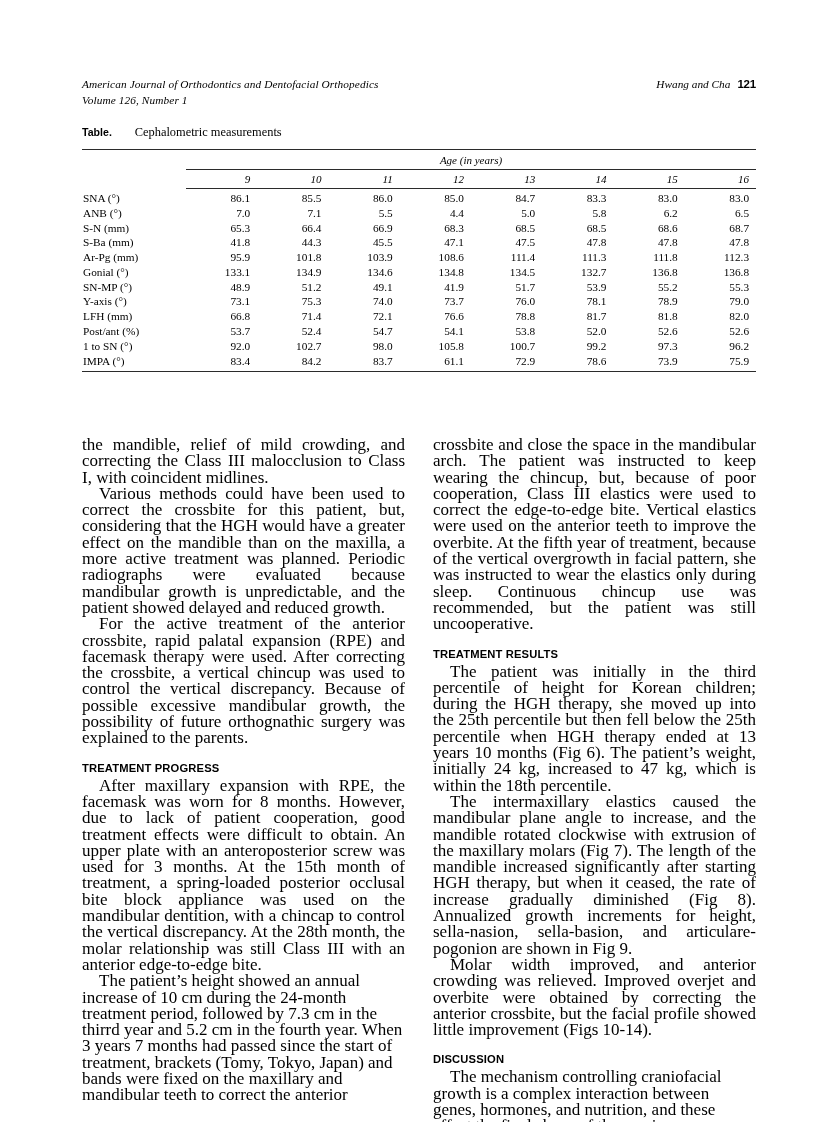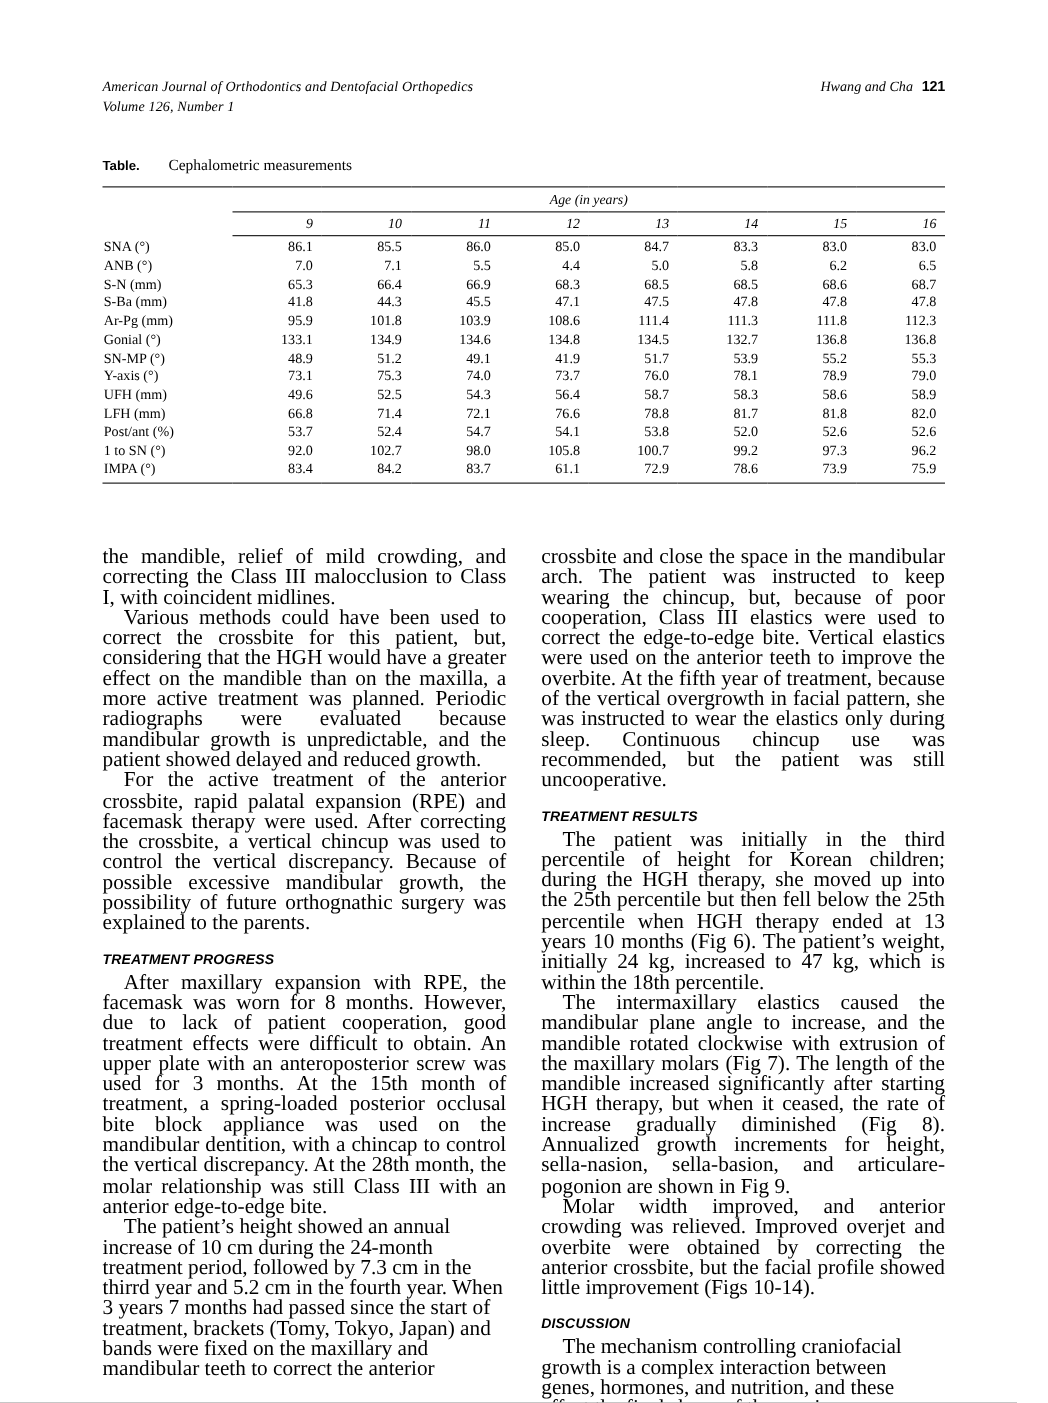--- a/index.html
+++ b/index.html
@@ -16,21 +16,21 @@
     font-family: "Liberation Serif", "DejaVu Serif", serif;
     color: #000000;
     overflow: hidden;
     box-sizing: border-box;
   }
 
   
   .runhead {
     position: absolute;
     left: 82px;
-    top: 62px;
+    top: 76px;
     width: 674px;
     height: 34px;
   }
   .runhead-left {
     position: absolute;
     left: 0;
     top: 0;
     font-style: italic;
     font-size: 11.3px;
     line-height: 16px;
@@ -163,21 +163,20 @@
   }
   .col p.noindent { text-indent: 0; }
   .col p.last { text-align: left; }
   .col h2 {
     font-family: "Liberation Sans", sans-serif;
     font-weight: bold;
     font-size: 11.2px;
     line-height: 14px;
     margin: 14px 0 3px 0;
     letter-spacing: 0.15px;
-    font-style: italic;
   }
 </style>
 </head>
 <body>
 
 <div class="page">
 
   <div class="runhead">
     <div class="runhead-left">
       <span>American Journal of Orthodontics and Dentofacial Orthopedics</span>
@@ -306,31 +305,20 @@
             <td class="num">73.1</td>
             <td class="num">75.3</td>
             <td class="num">74.0</td>
             <td class="num">73.7</td>
             <td class="num">76.0</td>
             <td class="num">78.1</td>
             <td class="num">78.9</td>
             <td class="num">79.0</td>
           </tr>
           <tr>
-            <td class="lbl">UFH (mm)</td>
-            <td class="num">49.6</td>
-            <td class="num">52.5</td>
-            <td class="num">54.3</td>
-            <td class="num">56.4</td>
-            <td class="num">58.7</td>
-            <td class="num">58.3</td>
-            <td class="num">58.6</td>
-            <td class="num">58.9</td>
-          </tr>
-          <tr>
             <td class="lbl">LFH (mm)</td>
             <td class="num">66.8</td>
             <td class="num">71.4</td>
             <td class="num">72.1</td>
             <td class="num">76.6</td>
             <td class="num">78.8</td>
             <td class="num">81.7</td>
             <td class="num">81.8</td>
             <td class="num">82.0</td>
           </tr>

